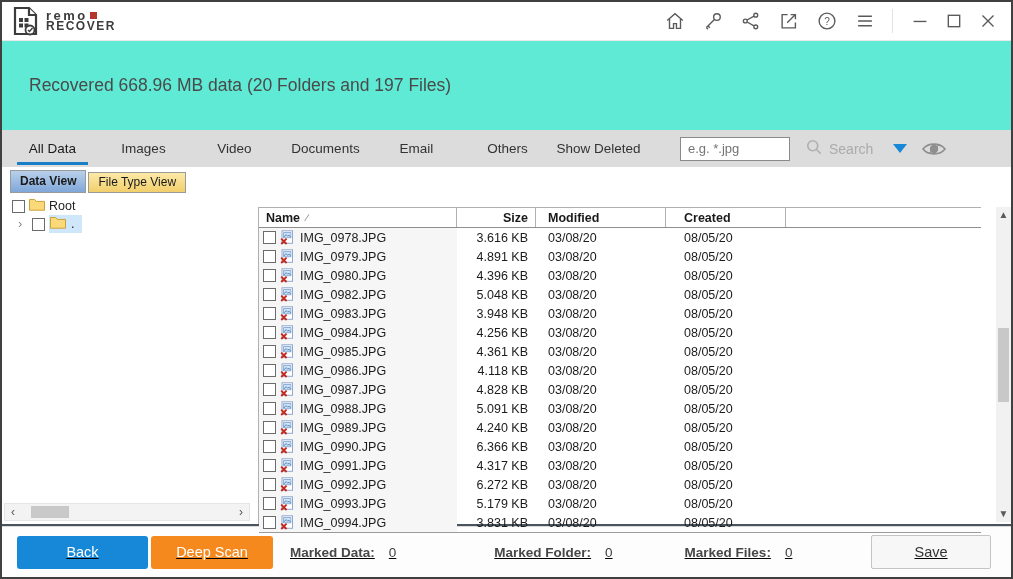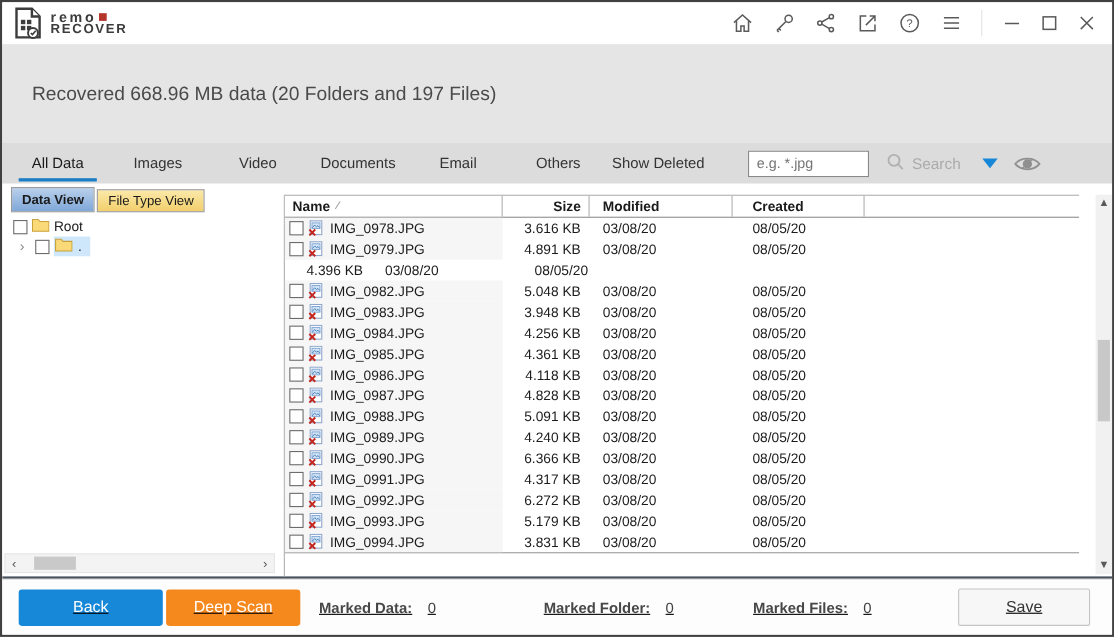--- a/index.html
+++ b/index.html
@@ -17,21 +17,21 @@
   .logo { display:flex; align-items:center; gap:7px; }
   .logo svg { display:block; }
   .logo-text { line-height:11px; color:#3c3c3c; font-weight:700; }
   .logo-l1 { font-size:13px; letter-spacing:2.5px; display:flex; align-items:center; gap:2px; }
   .logo-dot { width:7px; height:7px; display:inline-block; background:var(--logo-dot,#b5342c); }
   .logo-l2 { font-size:12px; letter-spacing:1.5px; }
   .tb-icons { display:flex; align-items:center; gap:4px; }
   .tb-icon { width:30px; height:28px; display:flex; align-items:center; justify-content:center; }
   .tb-sep { width:1px; height:24px; background:#e3e3e3; margin:0 8px; }
   
-  .header { height:90px; background:#e5e5e5; border-top:1px solid #e8e8e8; display:flex; align-items:center; justify-content:space-between; padding:0 22px 0 27px; flex:0 0 auto; }
+  .header { height:90px; background:#5eead4; border-top:1px solid #e8e8e8; display:flex; align-items:center; justify-content:space-between; padding:0 22px 0 27px; flex:0 0 auto; }
   .summary { font-size:17.5px; color:#4a4a4a; }
   .activated-btn { height:36px; padding:0 18px; background:#ececec; border:1px solid var(--activated-border,#dfa239); color:#333; font-size:15px; display:flex; align-items:center; gap:8px; font-family:inherit; cursor:pointer; }
   
   .tabbar { height:37px; background:#dcdcdc; display:flex; align-items:center; padding-left:5px; flex:0 0 auto; }
   .tabs { display:flex; height:100%; }
   .tab { width:91px; text-align:center; font-size:13.5px; color:#333; display:flex; align-items:center; justify-content:center; position:relative; cursor:pointer; }
   .tab.active { color:#1a1a1a; }
   .tab.active::after { content:""; position:absolute; left:11%; right:11%; bottom:2px; height:3px; background:var(--tab-underline,#1a7ec6); }
   .search-input { width:110px; height:24px; border:1px solid #8a8a8a; margin-left:36px; font-size:13px; padding:0 7px; color:#555; font-family:inherit; background:#fff; }
   .search-btn { display:flex; align-items:center; gap:5px; color:#ababab; font-size:14px; margin-left:14px; cursor:default; }
@@ -49,21 +49,21 @@
   .tree-row.child { padding-left:6px; }
   .chevron { color:#8a8a8a; font-size:13px; width:10px; line-height:10px; }
   .checkbox { width:13px; height:13px; border:1px solid #6b6b6b; background:#fff; display:inline-block; flex:0 0 auto; }
   .sel-wrap { display:flex; align-items:center; gap:5px; padding:1px 8px 1px 1px; }
   .sel-wrap.selected { background:var(--selection,#cfe7fb); }
   .hscroll { position:absolute; left:2px; right:8px; bottom:3px; height:18px; background:#f3f3f3; border:1px solid #e6e6e6; display:flex; align-items:center; }
   .hs-arrow { width:16px; text-align:center; color:#555; font-size:12px; line-height:16px; cursor:pointer; }
   .hs-thumb { width:38px; height:12px; background:#c9c9c9; margin-left:10px; cursor:grab; }
   .hs-spacer { flex:1; }
   
-  .table-panel { flex:1 1 auto; margin-top:10px; border-left:1px solid #b0b0b0; position:relative; padding-right:30px; min-width:0; }
+  .table-panel { flex:1 1 auto; margin-top:40px; border-left:1px solid #b0b0b0; position:relative; padding-right:30px; min-width:0; }
   .thead { display:flex; height:21px; border-top:1px solid #b0b0b0; border-bottom:1px solid #8f8f8f; font-weight:700; font-size:12.5px; color:#1a1a1a; align-items:stretch; background:#fff; }
   .th { border-right:1px solid #b0b0b0; display:flex; align-items:center; padding:0 7px; cursor:pointer; }
   .th-name { width:198px; gap:6px; }
   .sort-glyph { color:#9a9a9a; font-size:10px; }
   .th-size { width:79px; justify-content:flex-end; }
   .th-mod { width:130px; padding-left:12px; }
   .th-created { width:120px; padding-left:18px; }
   .th-filler { flex:1; border-right:none; }
   .tbody { font-size:12.5px; color:#1b1b1b; }
   .tr { display:flex; height:19px; align-items:center; cursor:pointer; }
@@ -287,20 +287,32 @@
                   <path d="M1.2 8.6 L6.6 14 M6.6 8.6 L1.2 14" stroke="#c5271f" stroke-width="1.8"></path>
                 </svg>
               </span>
               <span class="fname">IMG_0979.JPG</span>
             </div>
             <div class="td-size">4.891 KB</div>
             <div class="td-mod">03/08/20</div>
             <div class="td-created">08/05/20</div>
           </div>
           <div class="tr">
+            <div class="td-name">
+              <span class="checkbox"></span>
+              <span style="display: flex;">
+                <svg width="15" height="15" viewBox="0 0 15 15">
+                  <rect x="2" y="0.8" width="10.5" height="12.5" fill="#fff" stroke="#8fa8cc"></rect>
+                  <rect x="3.6" y="2.6" width="7.3" height="5.2" fill="#cfe3f7" stroke="#7aa0cf" stroke-width="0.8"></rect>
+                  <path d="M3.9 7 l2.2-2.4 1.6 1.6 1.4-1 1.6 1.8" stroke="#4f81b8" fill="none" stroke-width="0.9"></path>
+                  <path d="M1.2 8.6 L6.6 14 M6.6 8.6 L1.2 14" stroke="#c5271f" stroke-width="1.8"></path>
+                </svg>
+              </span>
+              <span class="fname">IMG_0980.JPG</span>
+            </div>
             <div class="td-size">4.396 KB</div>
             <div class="td-mod">03/08/20</div>
             <div class="td-created">08/05/20</div>
           </div>
           <div class="tr">
             <div class="td-name">
               <span class="checkbox"></span>
               <span style="display: flex;">
                 <svg width="15" height="15" viewBox="0 0 15 15">
                   <rect x="2" y="0.8" width="10.5" height="12.5" fill="#fff" stroke="#8fa8cc"></rect>

